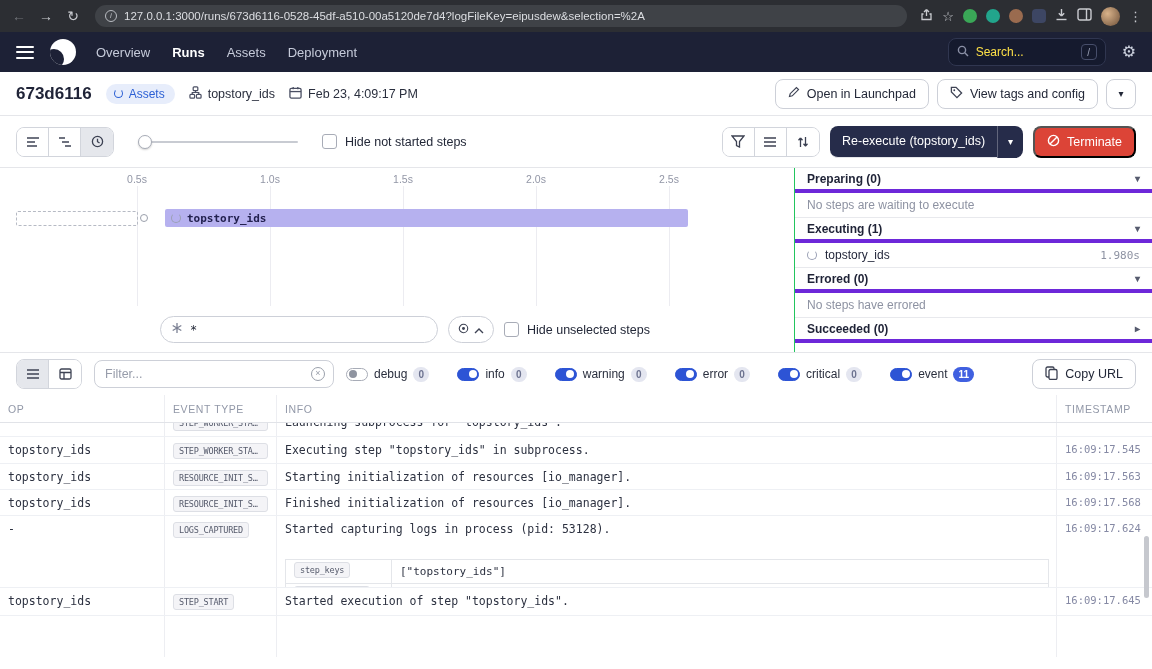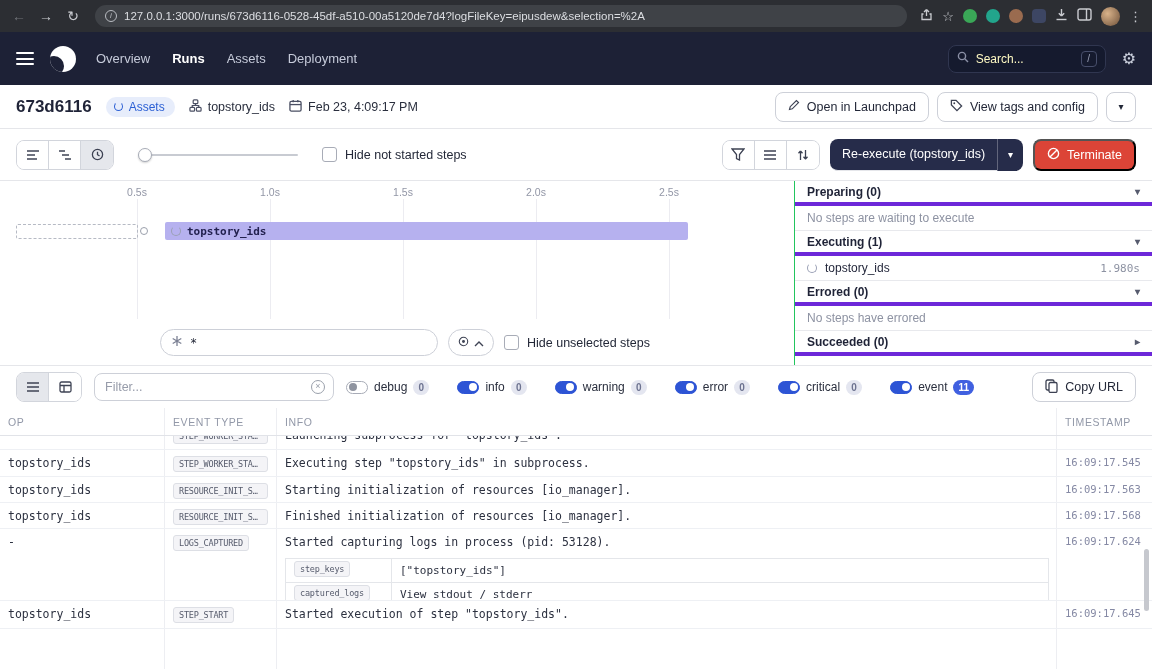--- a/index.html
+++ b/index.html
@@ -16,31 +16,31 @@
   .info-circle{width:12px;height:12px;border-radius:50%;border:1px solid #b9bcc2;color:#b9bcc2;
     font-size:8px;line-height:10px;text-align:center;flex:none;font-style:italic}
   .url-text{color:#dcdee2;font-size:11.5px;white-space:nowrap;overflow:hidden;text-overflow:ellipsis}
   .bicons{display:flex;align-items:center;gap:9px;flex:none}
   .ext-dot{width:14px;height:14px;border-radius:50%}
   .ext-sq{width:14px;height:14px;border-radius:4px;background:#3d4663}
   .avatar{width:19px;height:19px;border-radius:50%;background:radial-gradient(circle at 35% 35%,#d8b28a,#6e5039)}
   .glyph{color:#c9cbd0;font-size:13px;line-height:1}
 
   
-  .app-header{height:53px;background:#1d2136;display:flex;align-items:center;padding:0 16px;gap:16px;flex:none}
+  .app-header{height:40px;background:#1d2136;display:flex;align-items:center;padding:0 16px;gap:16px;flex:none}
   .hamburger{width:18px;height:13px;display:flex;flex-direction:column;justify-content:space-between}
   .hamburger i{display:block;height:2px;background:#fff;border-radius:1px}
   .logo{width:26px;height:26px;border-radius:50%;background:#fff;position:relative;overflow:hidden;flex:none}
   .logo::after{content:"";position:absolute;width:20px;height:20px;border-radius:50%;background:#1d2136;left:-6px;top:10px}
   .nav-links{display:flex;gap:22px;margin-left:4px}
   .nav-link{color:#c6cbda;font-size:13px;text-decoration:none}
   .nav-link.active{color:#fff;font-weight:bold}
   .search-pill{margin-left:auto;width:158px;height:28px;background:#151a2e;border:1px solid #303650;
     border-radius:8px;display:flex;align-items:center;padding:0 8px;gap:7px}
-  .search-text{color:#fef9c3;font-size:12px;flex:1}
+  .search-text{color:#fde047;font-size:12px;flex:1}
   .key-hint{width:16px;height:16px;border:1px solid #474e6b;border-radius:4px;color:#9aa0b5;font-size:10px;
     display:flex;align-items:center;justify-content:center}
   .gear{color:#ccd1de;font-size:16px;line-height:1}
 
   
   .run-header{height:44px;display:flex;align-items:center;padding:0 16px;gap:14px;border-bottom:1px solid #e5e6ea;flex:none}
   .run-id{font-size:17px;font-weight:bold;color:#1f2337}
   .status-badge{display:flex;align-items:center;gap:6px;background:#e7edfb;color:#2b5fd4;font-size:12px;
     border-radius:12px;padding:3px 10px 3px 8px}
   .badge-spinner{width:9px;height:9px;border-radius:50%;border:1.5px solid #2b5fd4;border-top-color:transparent;flex:none}
@@ -132,21 +132,21 @@
   .log-row>div:last-child{border-right:none}
   .cell-op,.cell-info{font-family:"DejaVu Sans Mono","Liberation Mono",monospace;font-size:11.5px;color:#2c3140;white-space:nowrap}
   .cell-ts{font-family:"DejaVu Sans Mono","Liberation Mono",monospace;font-size:10.5px;color:#8589a4;white-space:nowrap}
   .tag{display:inline-block;background:#f4f4f7;border:1px solid #dddfe5;border-radius:3px;
     font-family:"DejaVu Sans Mono","Liberation Mono",monospace;font-size:8.5px;letter-spacing:-.2px;color:#565b6c;
     padding:2px 5px;white-space:nowrap;max-width:100%;overflow:hidden;text-overflow:ellipsis}
   .h27{height:27px}.h26{height:26px}.h28{height:28px}.h72{height:72px}
   .log-row.partial{height:14px}
   .log-row.partial>div{padding-top:2px}
   .clip{position:relative;top:-10px;display:inline-block}
-  .meta-table{margin:9px 0 8px;border-collapse:collapse;width:764px}
+  .meta-table{margin:23px 0 8px;border-collapse:collapse;width:764px}
   .meta-table td{border:1px solid #e4e6ea;padding:2px 8px;font-family:"DejaVu Sans Mono","Liberation Mono",monospace;
     font-size:11px;color:#2c3140;height:20px;white-space:nowrap}
   .meta-key{width:106px}
   .log-filler{flex:1}
   .log-filler>div{border-right:1px solid #edeef2}
   .log-filler>div:last-child{border-right:none}
   .vscroll{position:absolute;right:3px;top:183px;width:5px;height:62px;background:#c6c8ce;border-radius:3px}
 </style>
 </head>
 <body>

